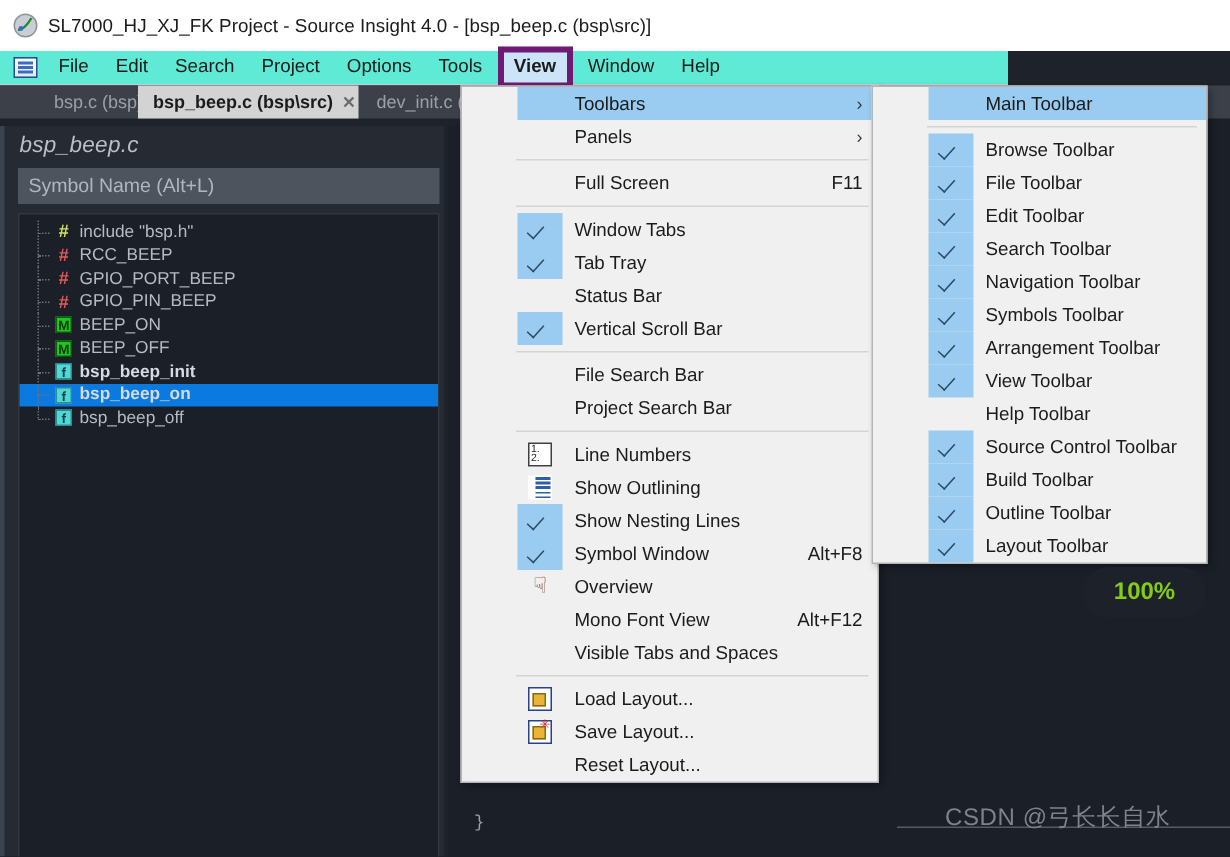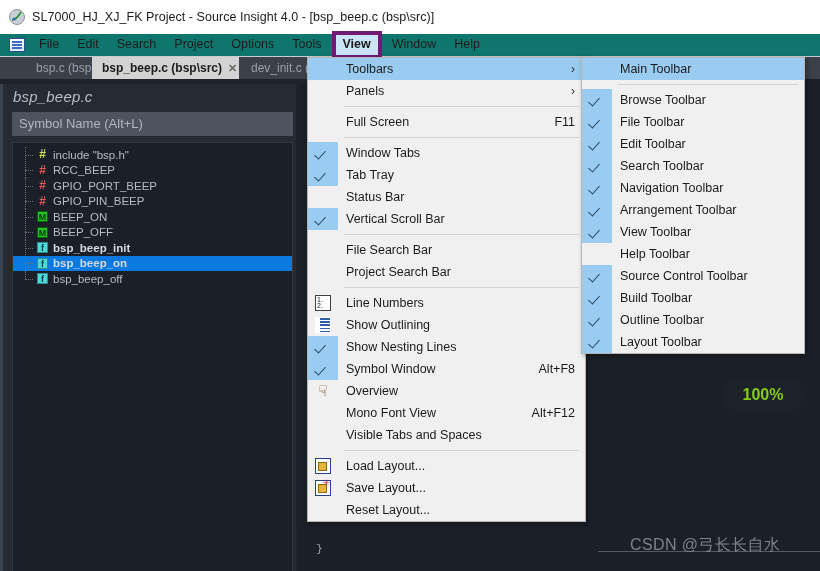--- a/index.html
+++ b/index.html
@@ -38,22 +38,22 @@
     position: absolute; left: 2px; top: 2px; width: 12px; height: 12px;
   }
   .title-text {
     font-size: 12.5px; color: #1b1b1b;
     white-space: nowrap;
     letter-spacing: 0.05px;
   }
 
   
   .menubar {
-    position: absolute; left: 0; top: 34px; width: 820px; height: 23px;
-    background: #0f766e;
+    position: absolute; left: 0; top: 34px; width: 672px; height: 23px;
+    background: #5eead4;
     display: flex; align-items: center;
     border-bottom: 1px solid #c8cdd2;
   }
   .menubar-appicon {
     width: 16px; height: 14px;
     margin: 0 5px 0 9px;
     border: 1px solid #2a4d8f;
     background: linear-gradient(#ffffff, #dfe8f6);
     position: relative;
     flex: 0 0 auto;
@@ -206,20 +206,21 @@
   #toolbars-menu { left: 581px; top: 57px; width: 224px; }
 
   .dd-item {
     position: relative;
     height: 22px;
     display: flex; align-items: center;
     font-size: 12.5px; color: #1b1b1b;
     padding-left: 38px; padding-right: 10px;
     cursor: default;
     white-space: nowrap;
+    margin-left: 37px;
   }
   .dd-item.hl { background: #9acbf0; }
   .dd-item .gutter {
     position: absolute; left: 0; top: 0;
     width: 30px; height: 22px;
   }
   .dd-item.checked .gutter {
     background: #9acbf0;
   }
   .dd-item.checked .gutter::after {
@@ -573,20 +574,24 @@
     <div class="dd-item checked">
       <span class="gutter"></span>
       <span>Search Toolbar</span>
     </div>
     <div class="dd-item checked">
       <span class="gutter"></span>
       <span>Navigation Toolbar</span>
     </div>
     <div class="dd-item checked">
       <span class="gutter"></span>
+      <span>Symbols Toolbar</span>
+    </div>
+    <div class="dd-item checked">
+      <span class="gutter"></span>
       <span>Arrangement Toolbar</span>
     </div>
     <div class="dd-item checked">
       <span class="gutter"></span>
       <span>View Toolbar</span>
     </div>
     <div class="dd-item">
       <span class="gutter"></span>
       <span>Help Toolbar</span>
     </div>

